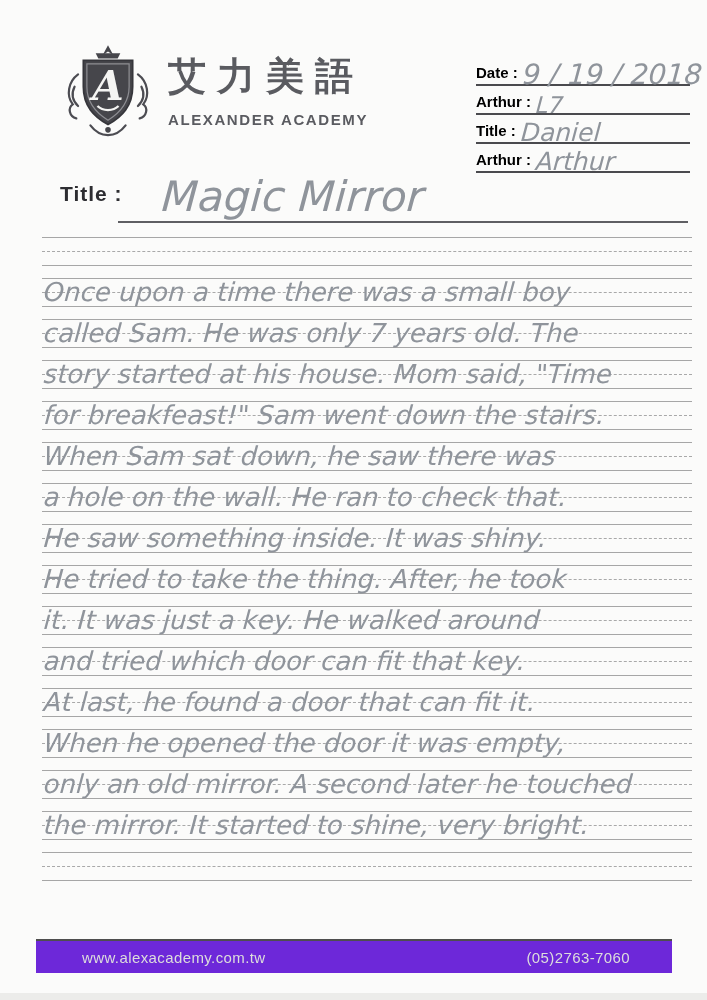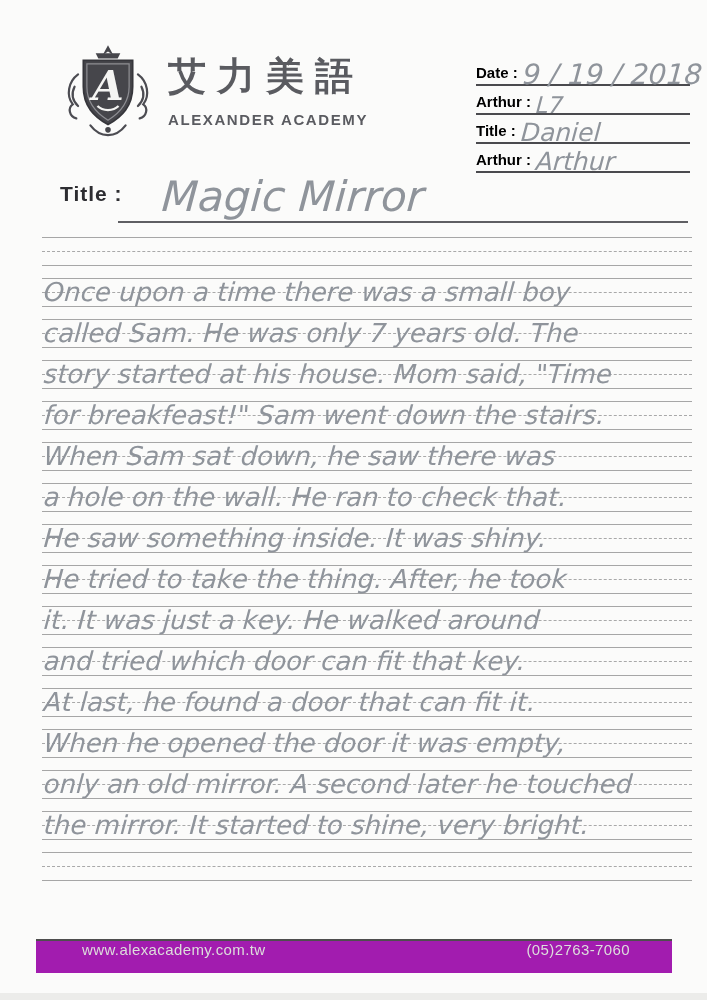--- a/index.html
+++ b/index.html
@@ -39,22 +39,22 @@
   
   .essay { position:absolute; left:42px; top:237px; width:650px; }
   .rule-group { position:relative; height:29px; margin-bottom:12px;
                 border-top:1px solid #a6a6a6; border-bottom:1px solid #a6a6a6; }
   .rule-group::after { content:""; position:absolute; left:0; right:0; top:13px;
                        border-top:1px dashed #a9a9a9; }
   .essay-line { position:absolute; left:2px; top:-7px; font-size:26px; line-height:40px;
                 white-space:nowrap; z-index:2; }
   
   .footer-bar { position:absolute; left:36px; top:939px; width:636px; height:34px;
-                background:#a21caf; border-top:2px solid #4e4e4e;
-                display:flex; justify-content:space-between;
+                background:#6d28d9; border-top:2px solid #4e4e4e;
+                display:flex; align-items:center; justify-content:space-between;
                 padding:0 42px 0 46px; }
   .footer-bar span { color:#dddddc; font-size:15px; letter-spacing:.4px; white-space:nowrap; }
   .scan-edge { position:absolute; left:0; bottom:0; width:100%; height:7px; background:#ececea; }
 </style>
 </head>
 <body>
 
 <div class="page">
 
   <div class="brand">

